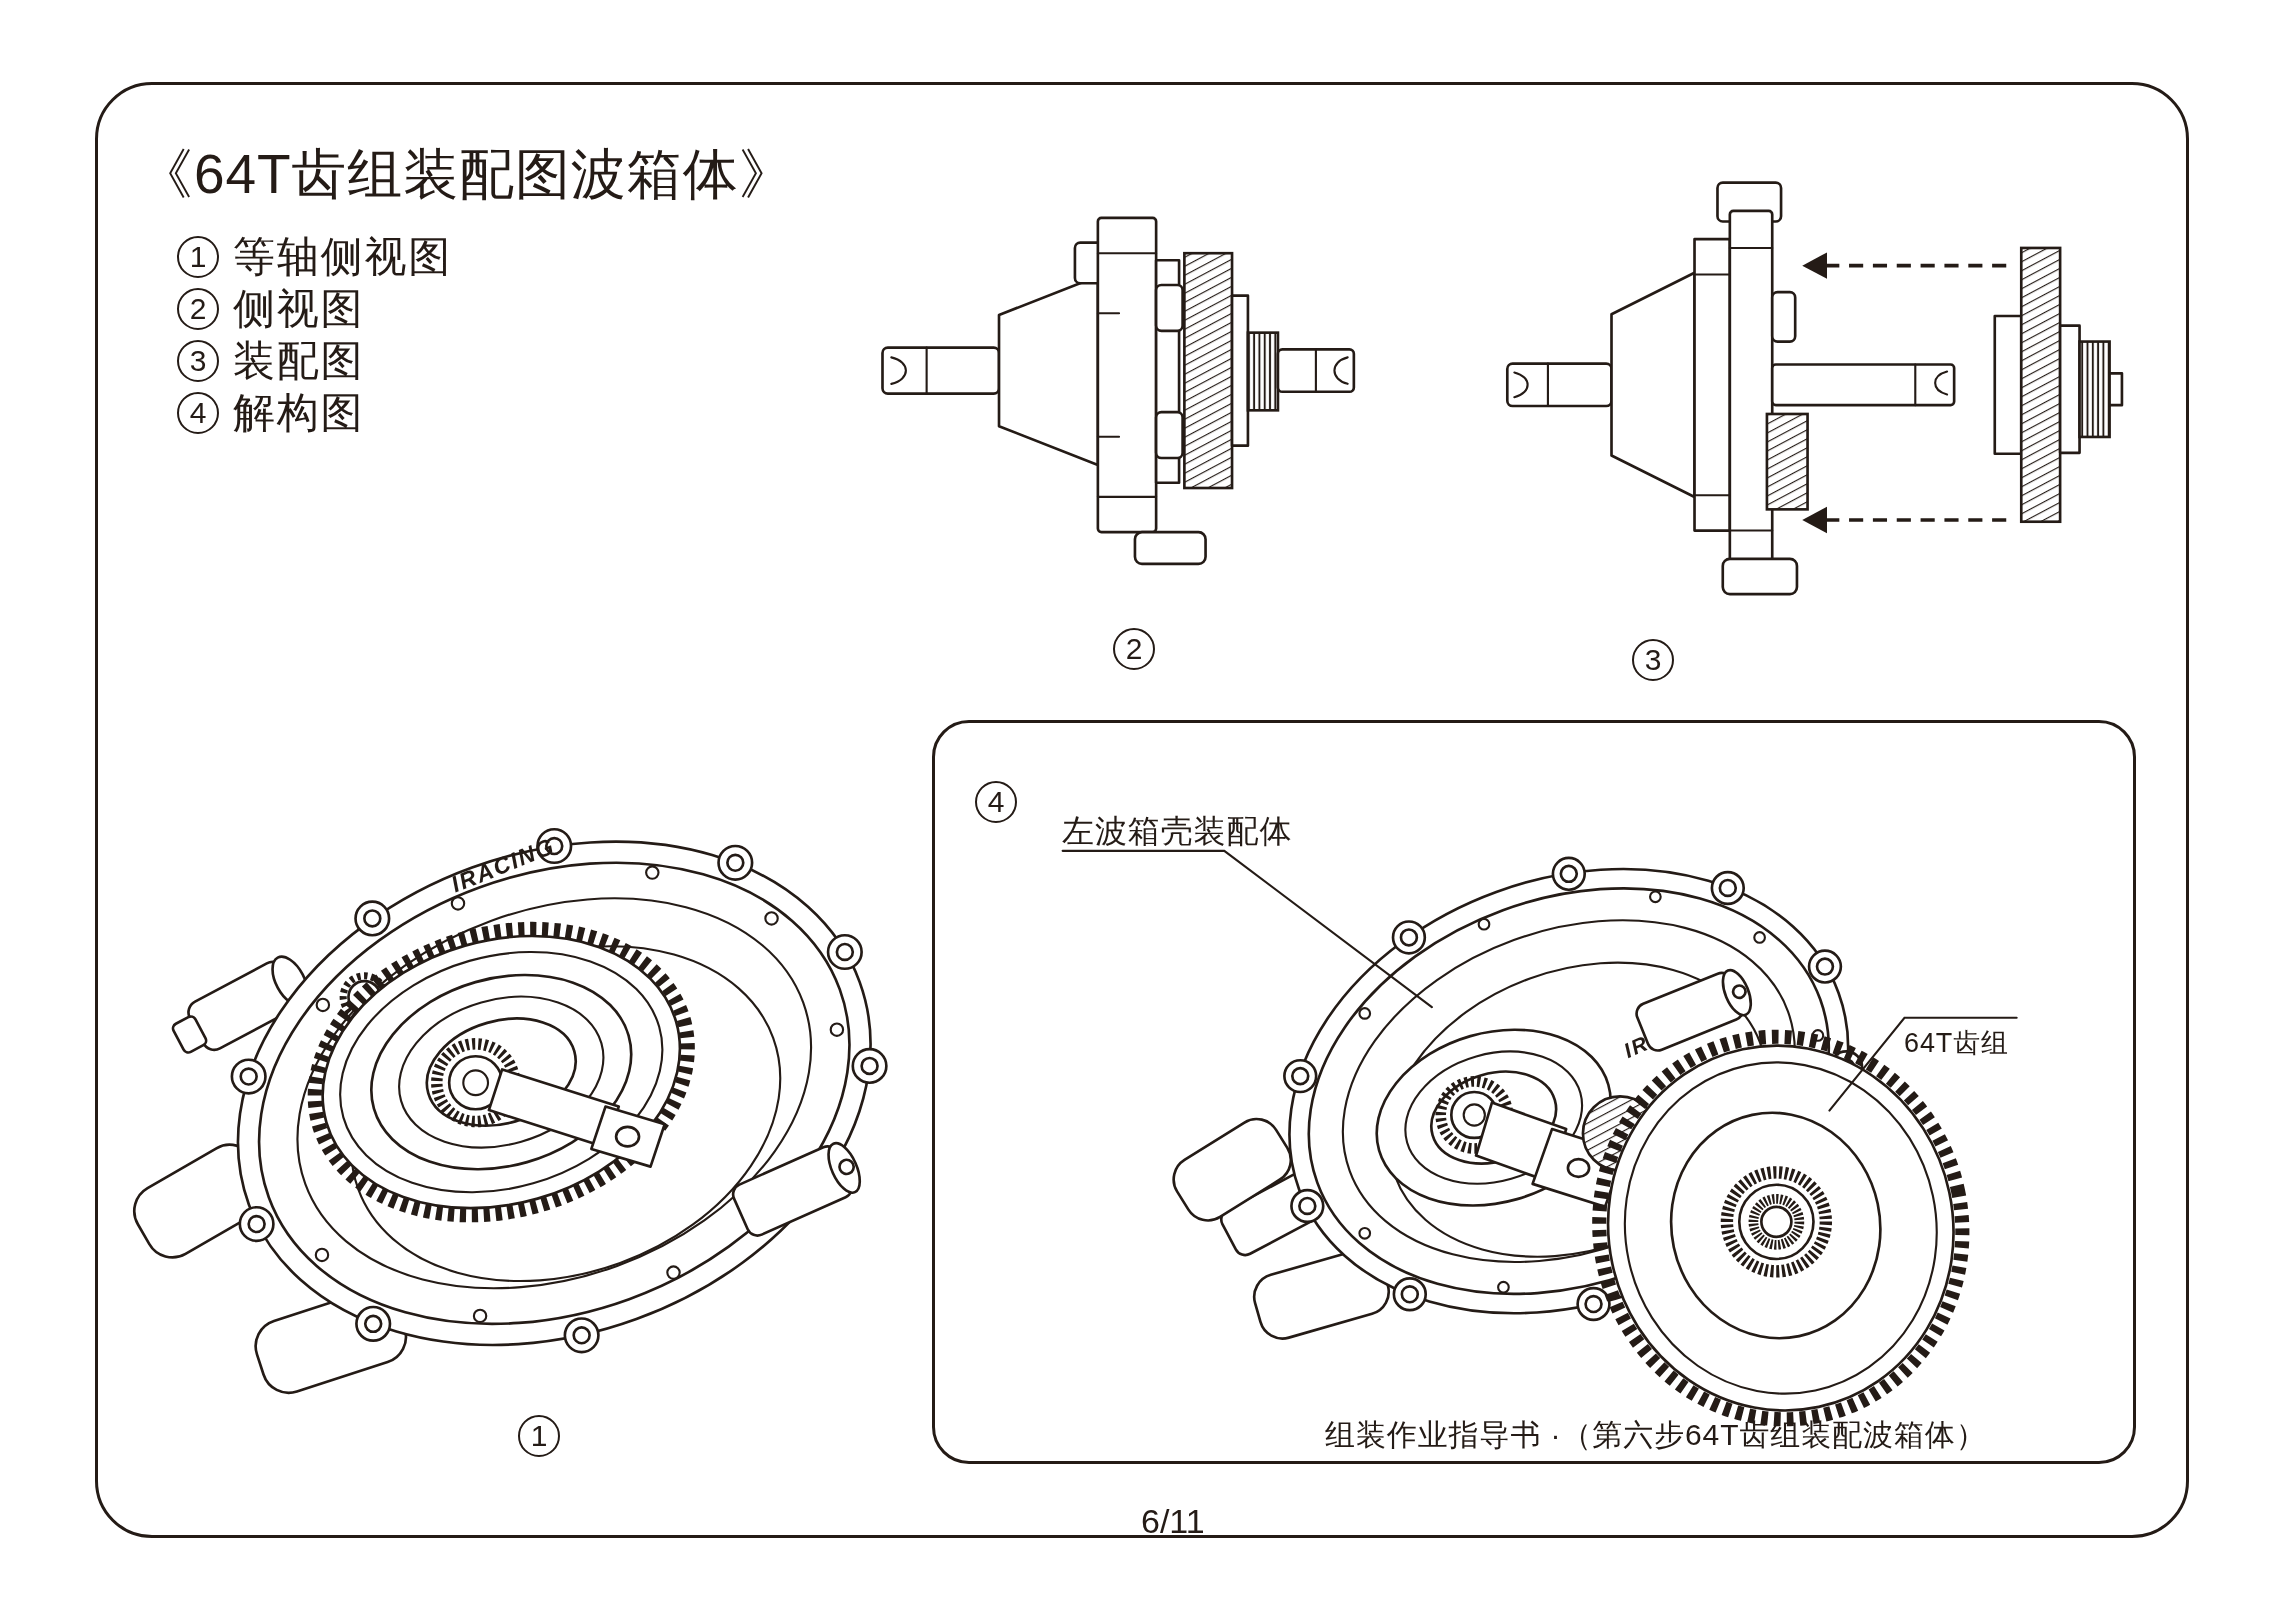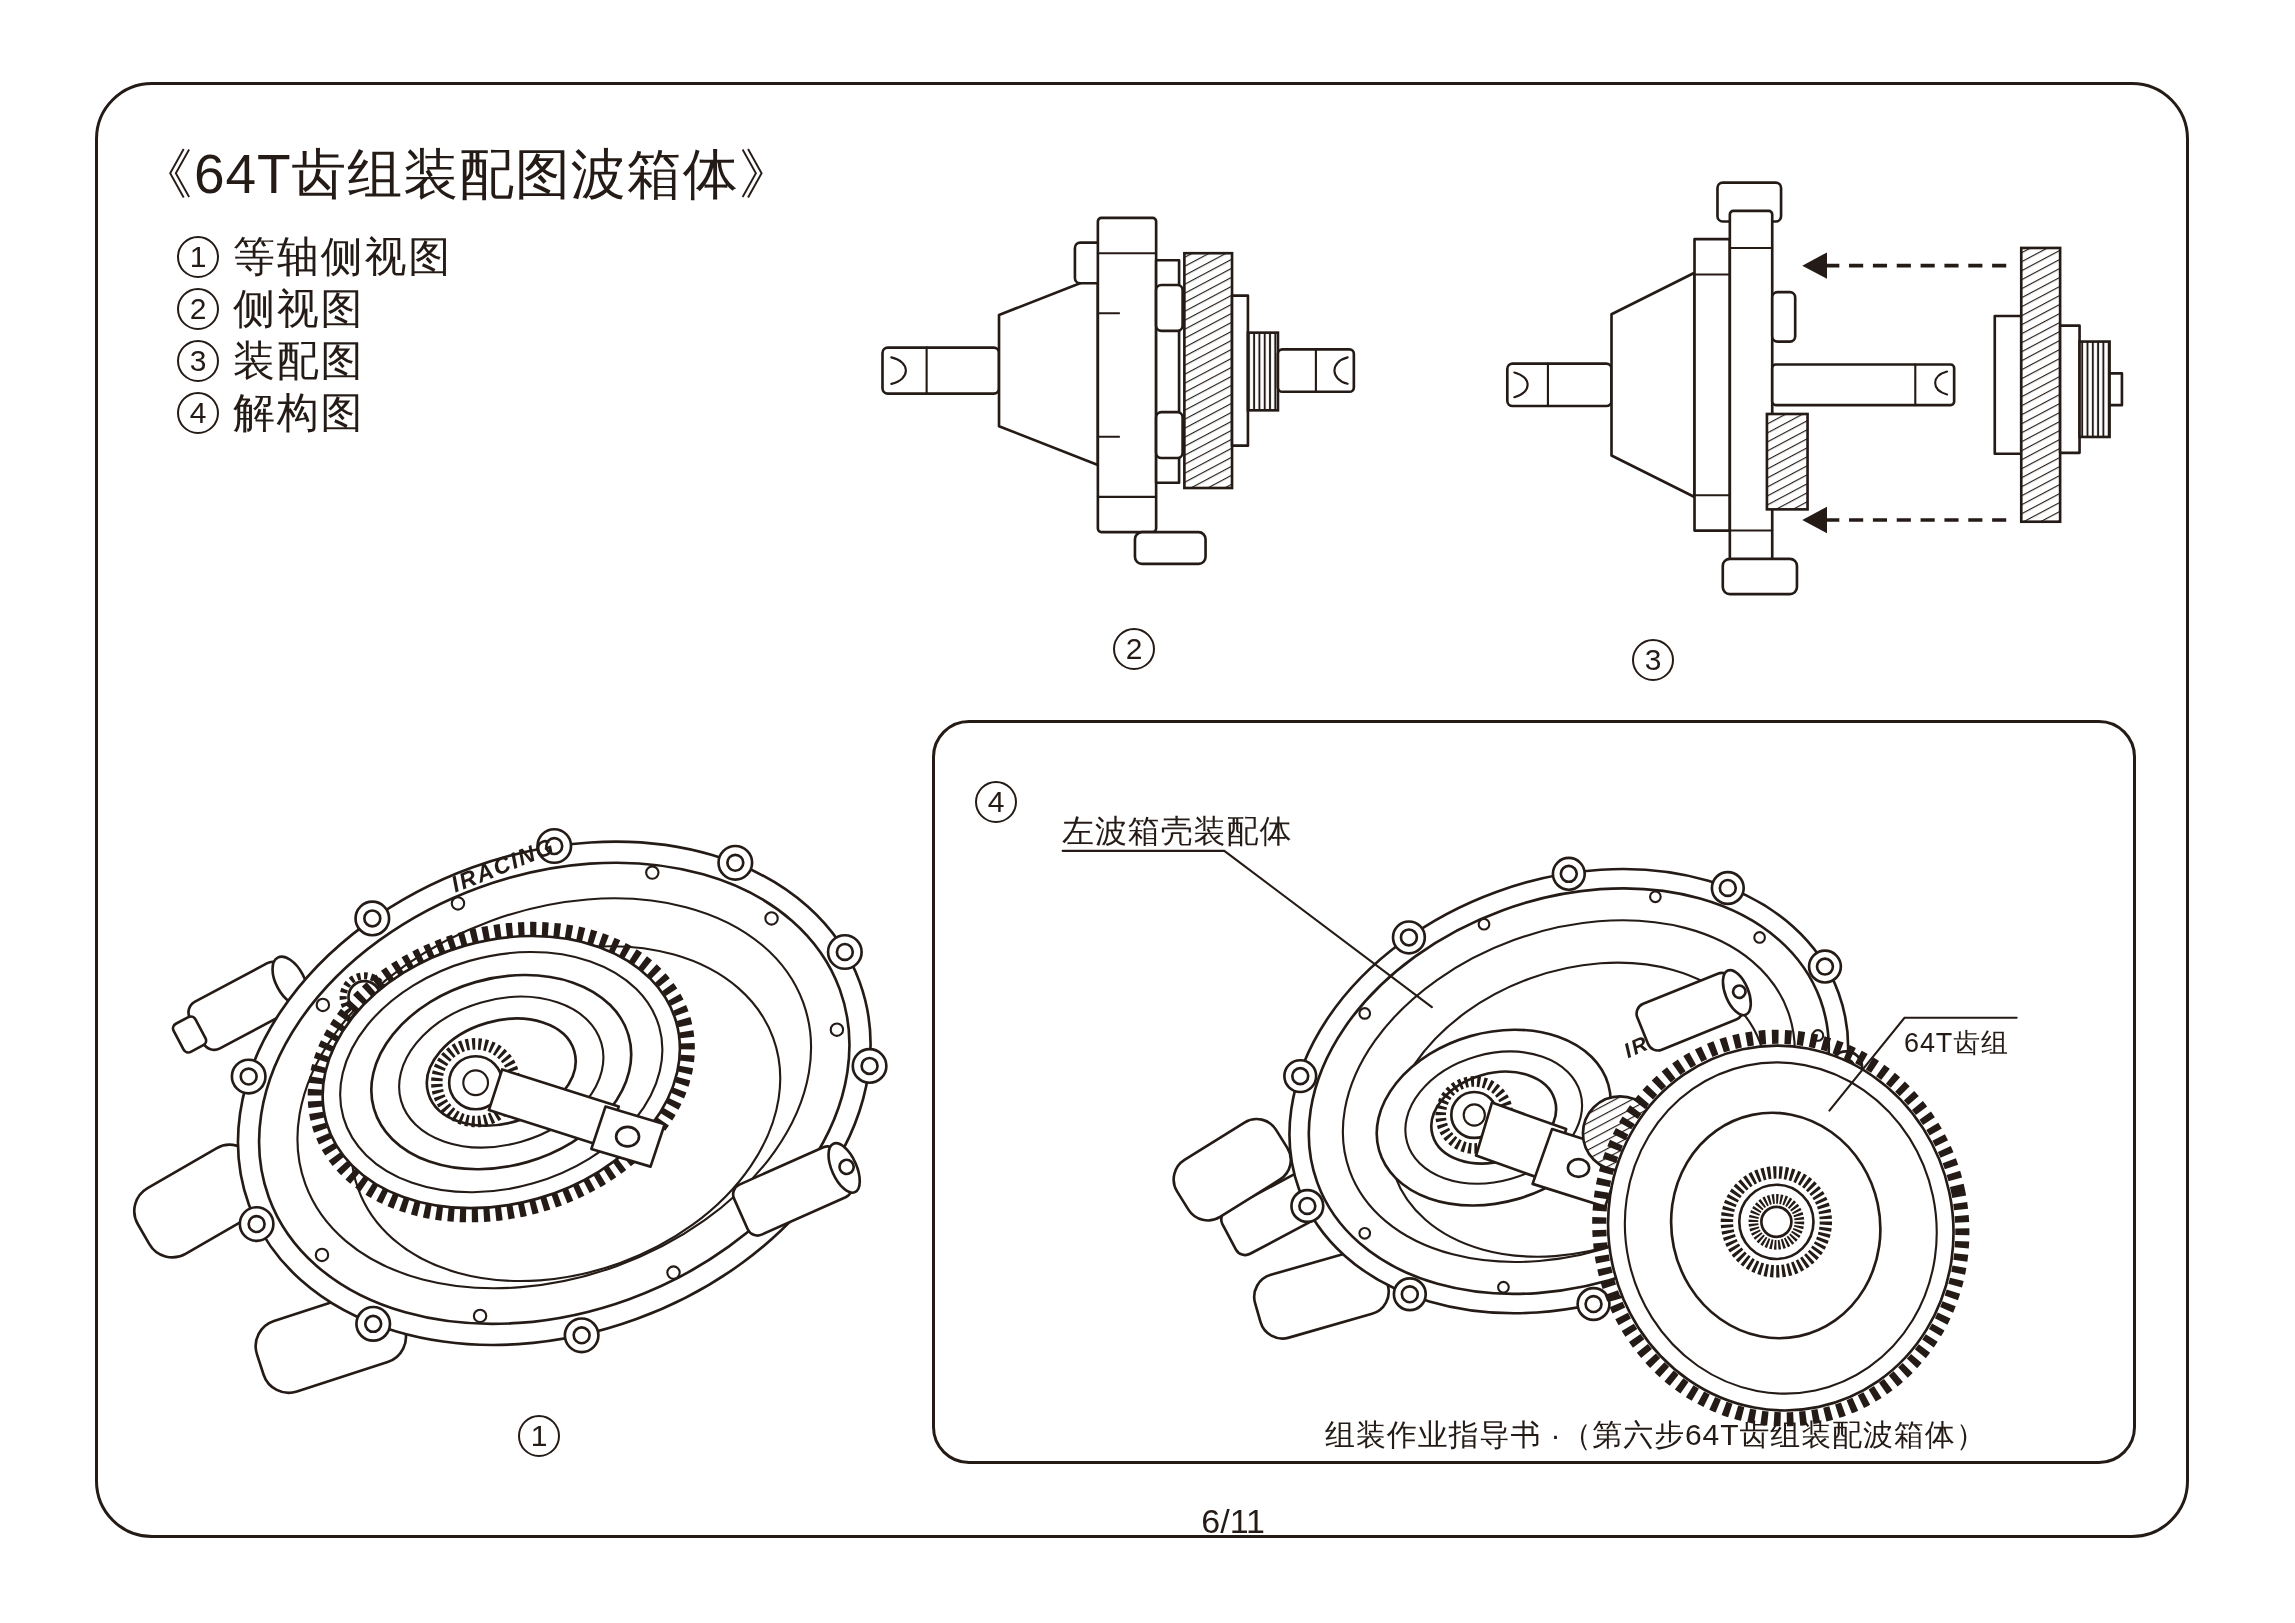--- a/index.html
+++ b/index.html
@@ -30,21 +30,21 @@
   .legend .numcircle{ width:42px; height:42px; font-size:30px; margin-right:14px; }
   .legend-label{ font-size:42px; letter-spacing:1.8px; }
   .fig-marker{
     width:42px; height:42px; font-size:30px; position:absolute;
   }
   .callout{ font-size:32px; letter-spacing:0.9px; white-space:nowrap; }
   .callout.gear{ font-size:27px; }
   .caption{
     left:1325px; top:1415px; width:751px; text-align:left; font-size:30px; letter-spacing:0.9px; white-space:nowrap;
   }
-  .pagenum{ left:1141px; top:1502px; width:124px; text-align:right; font-size:34px; }
+  .pagenum{ left:1141px; top:1502px; width:124px; text-align:left; font-size:34px; }
   
   .s3{ stroke:#241b16; stroke-width:3; fill:#fff; stroke-linejoin:round; stroke-linecap:round; }
   .s3n{ stroke:#241b16; stroke-width:3; fill:none; stroke-linejoin:round; stroke-linecap:round; }
   .s2{ stroke:#241b16; stroke-width:2.4; fill:none; stroke-linecap:round; }
   .fill-ink{ fill:#241b16; stroke:none; }
   .teeth{ fill:none; stroke:#241b16; }
   .dash-arrow{ stroke:#241b16; stroke-width:4; fill:none; stroke-dasharray:16 11; }
   text.brand{ font-family:"Liberation Sans", sans-serif; font-style:italic; font-weight:bold; fill:#241b16; letter-spacing:2px; }
 </style>
 </head>

